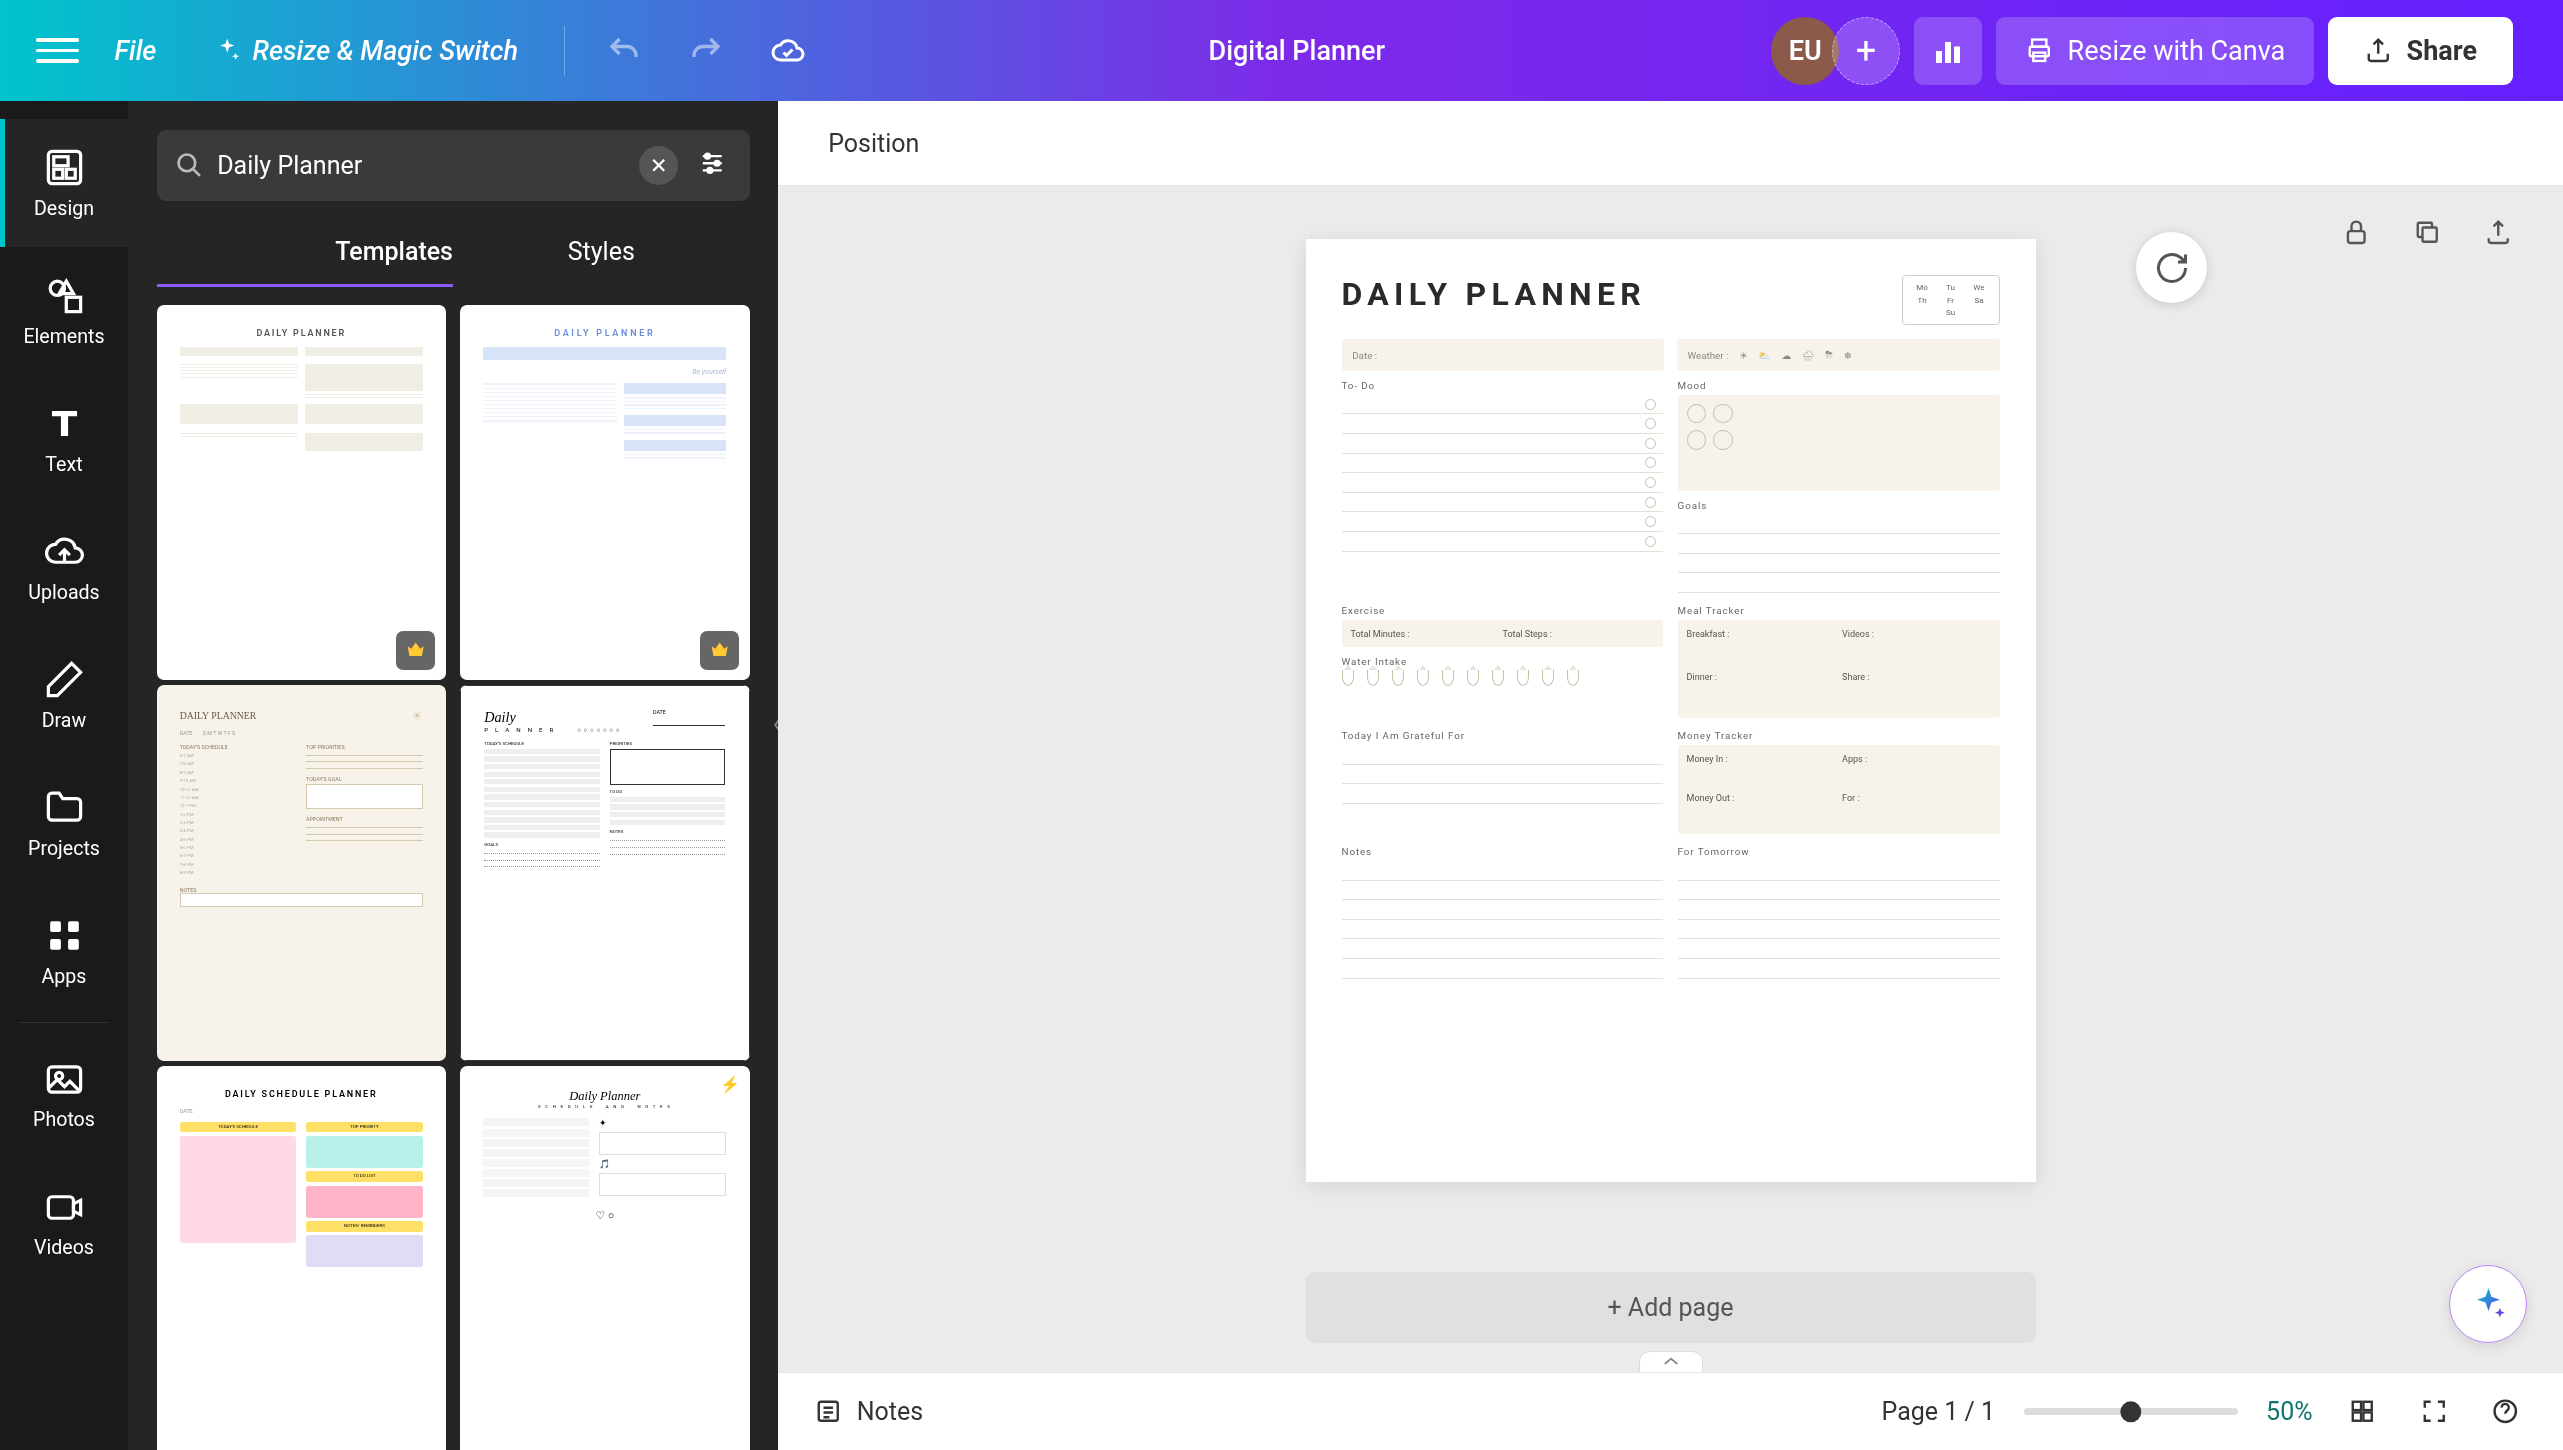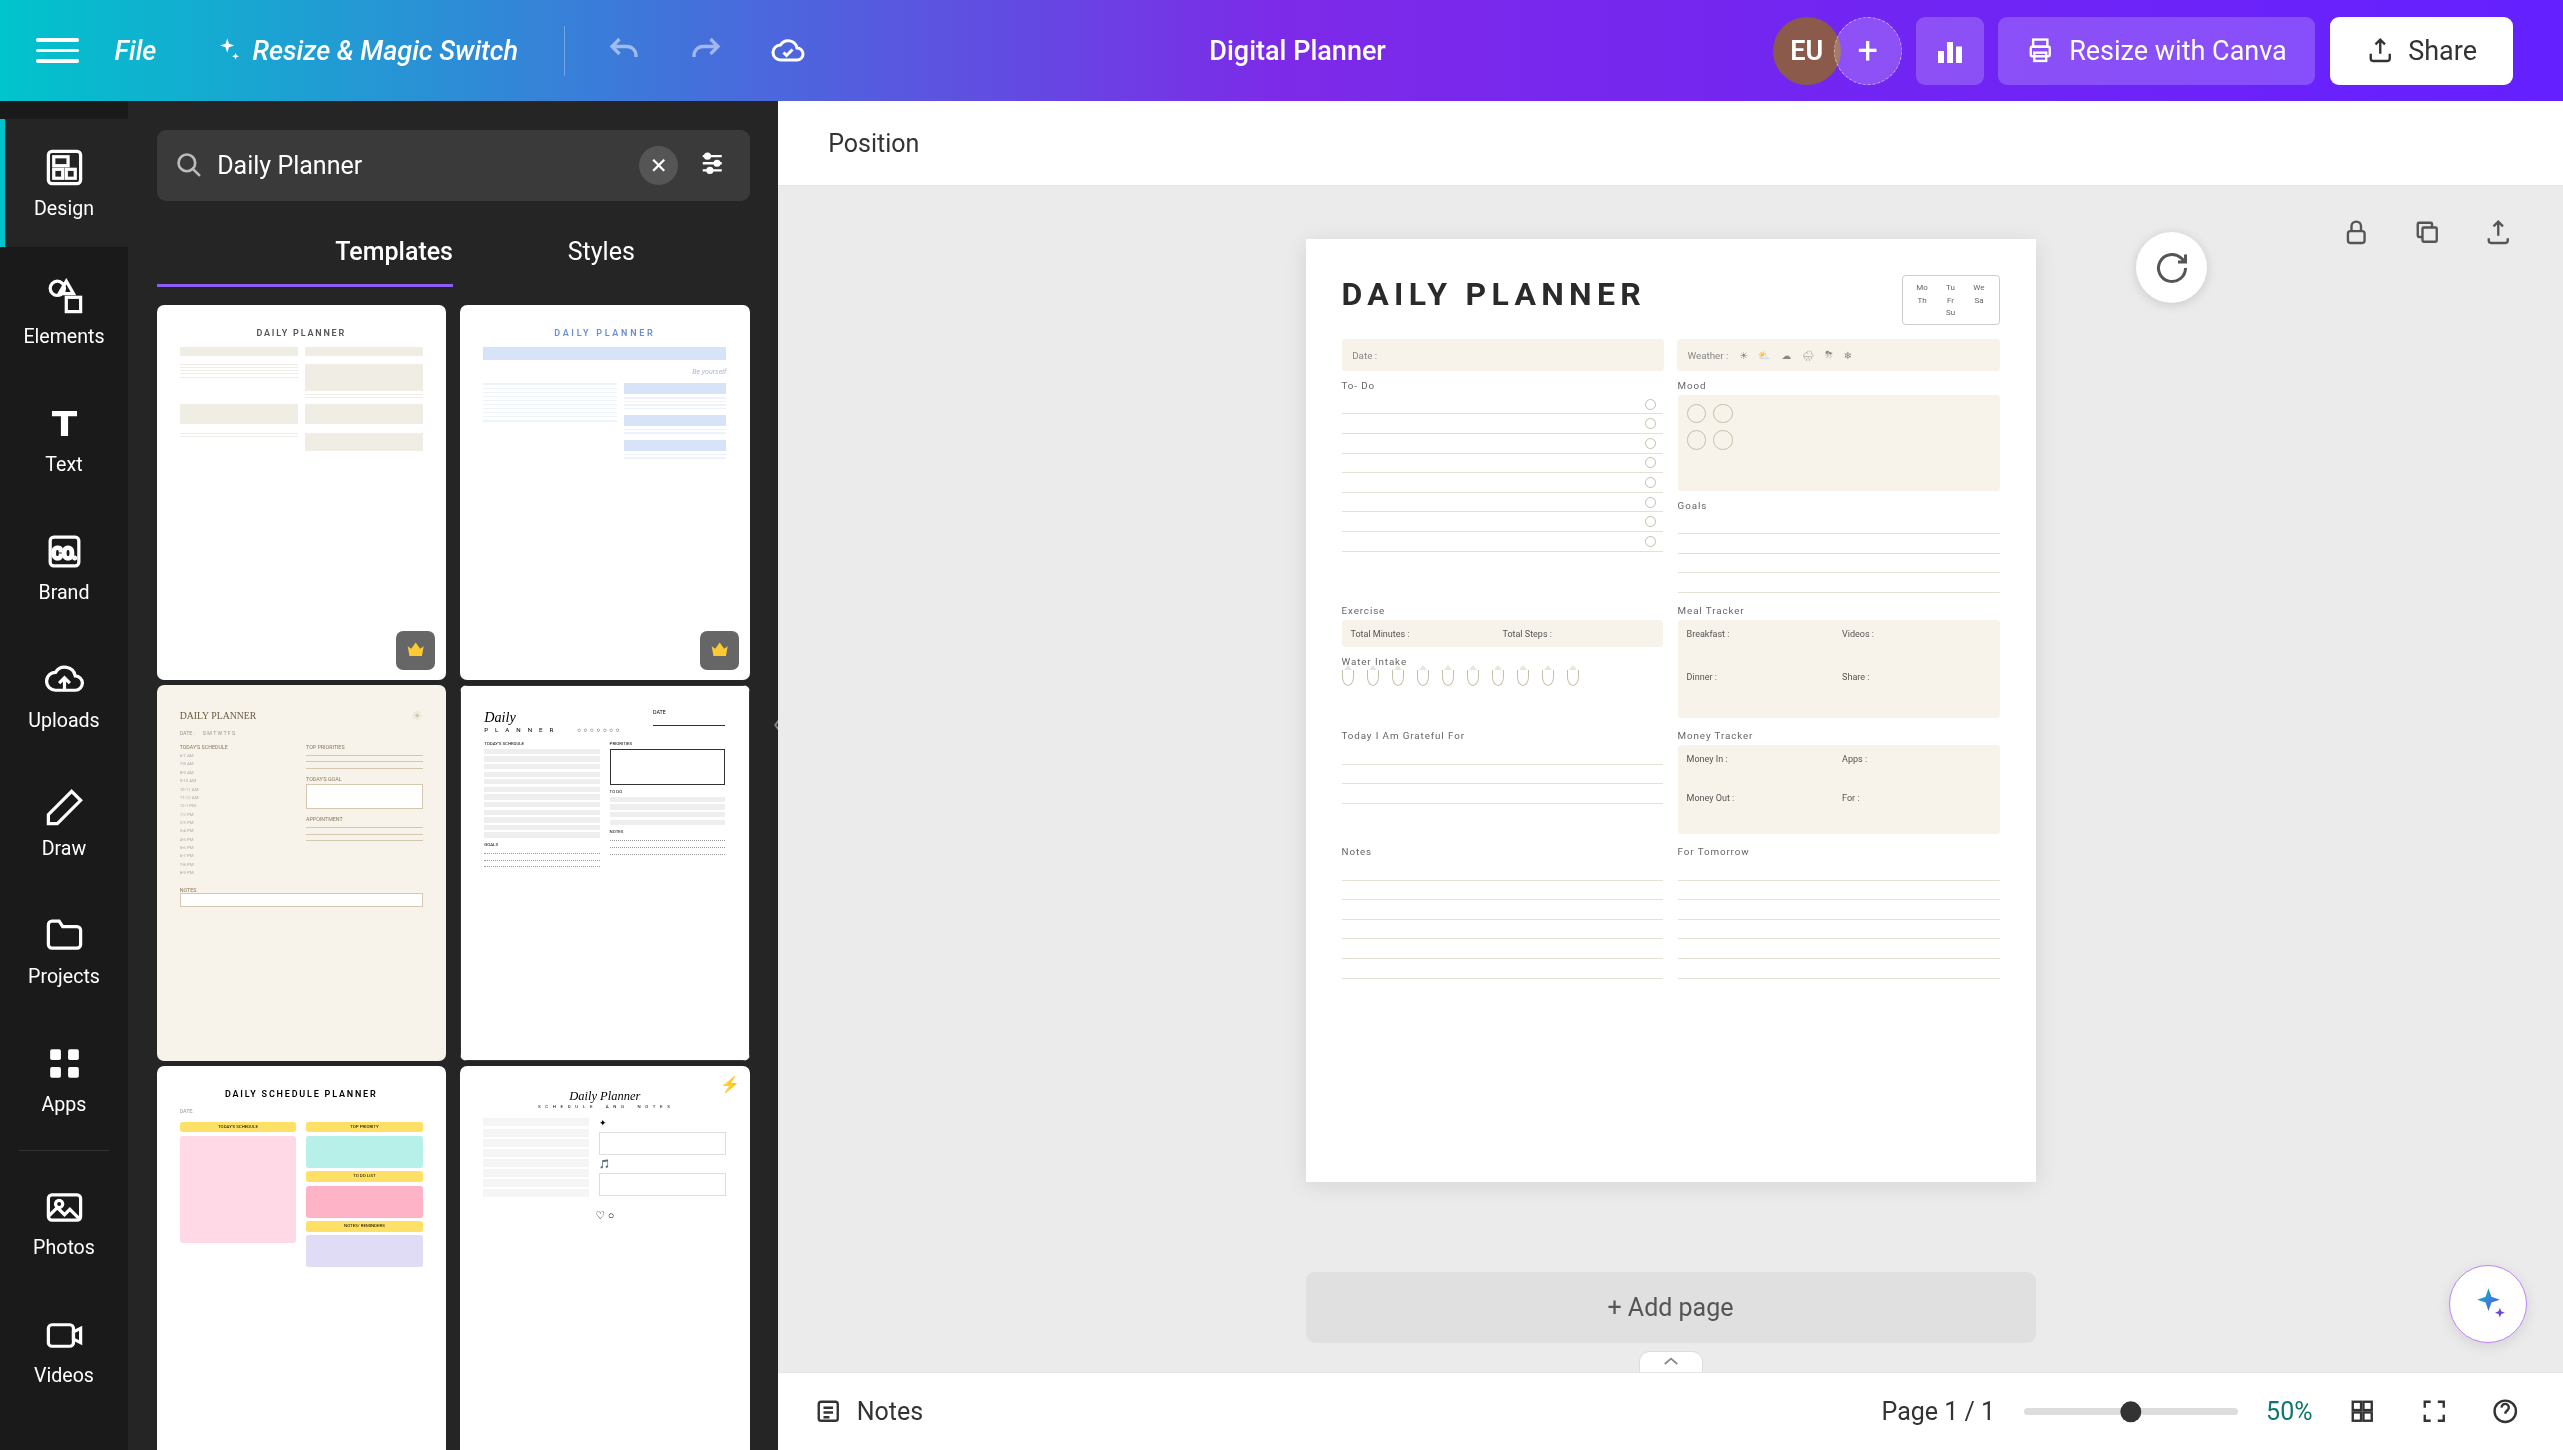--- a/index.html
+++ b/index.html
@@ -10,21 +10,21 @@
     .hamburger { width: 43px; height: 43px; display: flex; flex-direction: column; justify-content: center; gap: 7.1px; cursor: pointer; }
     .hamburger span { height: 3.6px; background: #fff; border-radius: 1.8px; }
     .app-bar-btn { background: transparent; border: none; color: #fff; font-size: 27px; font-weight: 500; padding: 10.7px 21.4px; border-radius: 7.1px; cursor: pointer; display: flex; align-items: center; gap: 10.7px; font-style: italic; }
     .app-bar-divider { width: 0.9px; height: 50px; background: rgba(255,255,255,0.3); margin: 0 10.7px; }
     .app-bar-icon-btn { width: 68px; height: 68px; border-radius: 9px; background: transparent; border: none; color: #fff; display: flex; align-items: center; justify-content: center; cursor: pointer; }
     .app-bar-icon-btn.disabled { opacity: 0.5; }
     .project-name { flex: 1; text-align: center; color: #fff; font-size: 27px; font-weight: 500; }
     .avatar { width: 68px; height: 68px; border-radius: 50%; background: #8b5a4a; color: #fff; display: flex; align-items: center; justify-content: center; font-size: 27px; font-weight: 600; }
     .plus-btn { width: 68px; height: 68px; border-radius: 50%; background: rgba(255,255,255,0.2); border: 1.8px dashed rgba(255,255,255,0.5); color: #fff; display: flex; align-items: center; justify-content: center; font-size: 36px; margin-left: -21.4px; }
     .print-btn { background: rgba(255,255,255,0.2); color: #fff; border: none; padding: 18px 28.5px; border-radius: 9px; font-size: 27px; display: flex; align-items: center; gap: 14.2px; }
-    .share-btn { background: #fff; color: #333; border: none; padding: 18px 36px; border-radius: 9px; font-size: 27px; font-weight: 400; display: flex; align-items: center; gap: 14.2px; }
+    .share-btn { background: #fff; color: #333; border: none; padding: 18px 36px; border-radius: 9px; font-size: 27px; font-weight: 700; display: flex; align-items: center; gap: 14.2px; }
     
     
     .sidebar { position: absolute; left: 0; top: 101px; width: 128px; height: calc(100% - 101px); background: #1a1a1a; display: flex; flex-direction: column; align-items: center; padding-top: 18px; gap: 0; }
     .sidebar-item { width: 100%; height: 128px; display: flex; flex-direction: column; align-items: center; justify-content: center; gap: 7.1px; color: #fff; cursor: pointer; position: relative; }
     .sidebar-item.active { background: #252525; }
     .sidebar-item.active::before { content: ""; position: absolute; left: 0; top: 0; width: 5.3px; height: 100%; background: #00c4cc; }
     .sidebar-item svg { width: 43px; height: 43px; }
     .sidebar-item span { font-size: 19.6px; }
     .sidebar-divider { width: 70%; height: 0.9px; background: #333; margin: 7.1px 0; }
     
@@ -172,27 +172,20 @@
         <rect x="13" y="13" width="8" height="8"></rect>
         <path d="M13 4l4 7h-8z"></path>
       </svg>
     <span>Elements</span>
   </div>
   <div class="sidebar-item">
     <svg viewBox="0 0 24 24" fill="currentColor">
         <path d="M5 5h14v3h-5v11h-4V8H5z"></path>
       </svg>
     <span>Text</span>
-  </div>
-  <div class="sidebar-item">
-    <svg viewBox="0 0 24 24" fill="none" stroke="currentColor" stroke-width="1.8">
-        <rect x="4" y="4" width="16" height="16" rx="2"></rect>
-        <text x="12" y="16" text-anchor="middle" font-size="9" fill="currentColor">CO.</text>
-      </svg>
-    <span>Brand</span>
   </div>
   <div class="sidebar-item">
     <svg viewBox="0 0 24 24" fill="none" stroke="currentColor" stroke-width="1.8">
         <path d="M18 10a4 4 0 010 8H7a5 5 0 010-10 6 6 0 0111 2z"></path>
         <path d="M12 18v-7m-3 3l3-3 3 3"></path>
       </svg>
     <span>Uploads</span>
   </div>
   <div class="sidebar-item">
     <svg viewBox="0 0 24 24" fill="none" stroke="currentColor" stroke-width="1.8">

